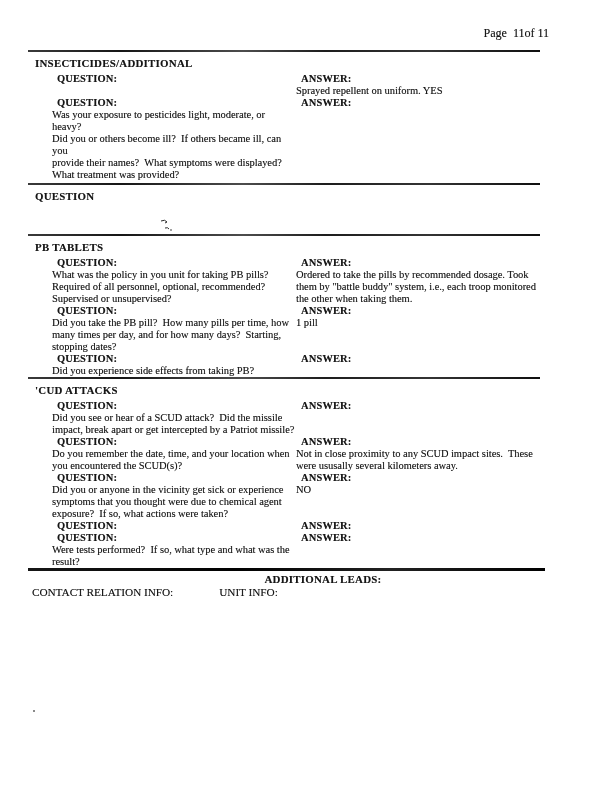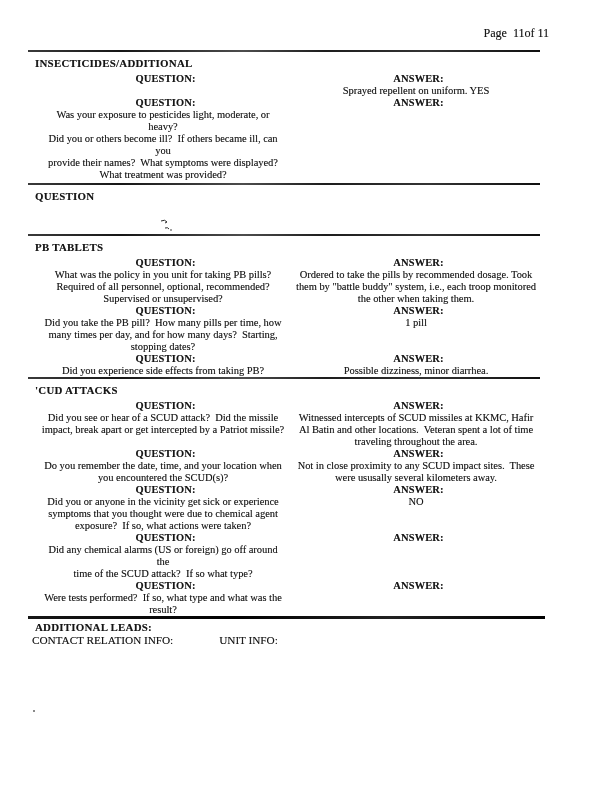--- a/index.html
+++ b/index.html
@@ -38,39 +38,39 @@
     margin-left:35px;
     margin-top:5px;
     font-weight:bold;
     font-size:10.8px;
     letter-spacing:0.3px;
     line-height:12px;
   }
   .qa-rows { margin-top:4px; }
   .qa-row {
     display:flex;
-    margin-left:41px;
+    margin-left:52px;
     margin-right:64px;
-    text-align:center;
   }
   .qcol { width:244px; flex:none; }
   .acol { flex:1; }
   .label {
     font-weight:bold;
     padding-left:5px;
     letter-spacing:0.2px;
   }
   .text { white-space:pre-wrap; }
   .gap-jalibah { height:32px; }
   .footer-leads {
     margin-left:35px;
     margin-top:2px;
     font-weight:bold;
     font-size:10.8px;
     letter-spacing:0.3px;
+    text-align:center;
   }
   .footer-contact {
     margin-left:32px;
     margin-top:1px;
     font-size:11.2px;
     display:flex;
     gap:46px;
   }
   .artifact-squiggle {
     position:absolute;
@@ -154,40 +154,36 @@
       <div class="text">1 pill</div>
     </div>
   </div>
   <div class="qa-row">
     <div class="qcol">
       <div class="label">QUESTION:</div>
       <div class="text">Did you experience side effects from taking PB?</div>
     </div>
     <div class="acol">
       <div class="label">ANSWER:</div>
-      <div class="text">Possible dizziness, minor diarrhea.</div>
     </div>
   </div>
 </div>
 
 <div class="rule"></div>
 
 <div class="section-heading">'CUD ATTACKS</div>
 <div class="qa-rows">
   <div class="qa-row">
     <div class="qcol">
       <div class="label">QUESTION:</div>
       <div class="text">Did you see or hear of a SCUD attack?  Did the missile
 impact, break apart or get intercepted by a Patriot missile?</div>
     </div>
     <div class="acol">
       <div class="label">ANSWER:</div>
-      <div class="text">Witnessed intercepts of SCUD missiles at KKMC, Hafir
-Al Batin and other locations.  Veteran spent a lot of time
-traveling throughout the area.</div>
     </div>
   </div>
   <div class="qa-row">
     <div class="qcol">
       <div class="label">QUESTION:</div>
       <div class="text">Do you remember the date, time, and your location when
 you encountered the SCUD(s)?</div>
     </div>
     <div class="acol">
       <div class="label">ANSWER:</div>
@@ -203,22 +199,20 @@
 exposure?  If so, what actions were taken?</div>
     </div>
     <div class="acol">
       <div class="label">ANSWER:</div>
       <div class="text">NO</div>
     </div>
   </div>
   <div class="qa-row">
     <div class="qcol">
       <div class="label">QUESTION:</div>
-      <div class="text">Did any chemical alarms (US or foreign) go off around the
-time of the SCUD attack?  If so what type?</div>
     </div>
     <div class="acol">
       <div class="label">ANSWER:</div>
       <div class="text"></div>
     </div>
   </div>
   <div class="qa-row">
     <div class="qcol">
       <div class="label">QUESTION:</div>
       <div class="text">Were tests performed?  If so, what type and what was the

